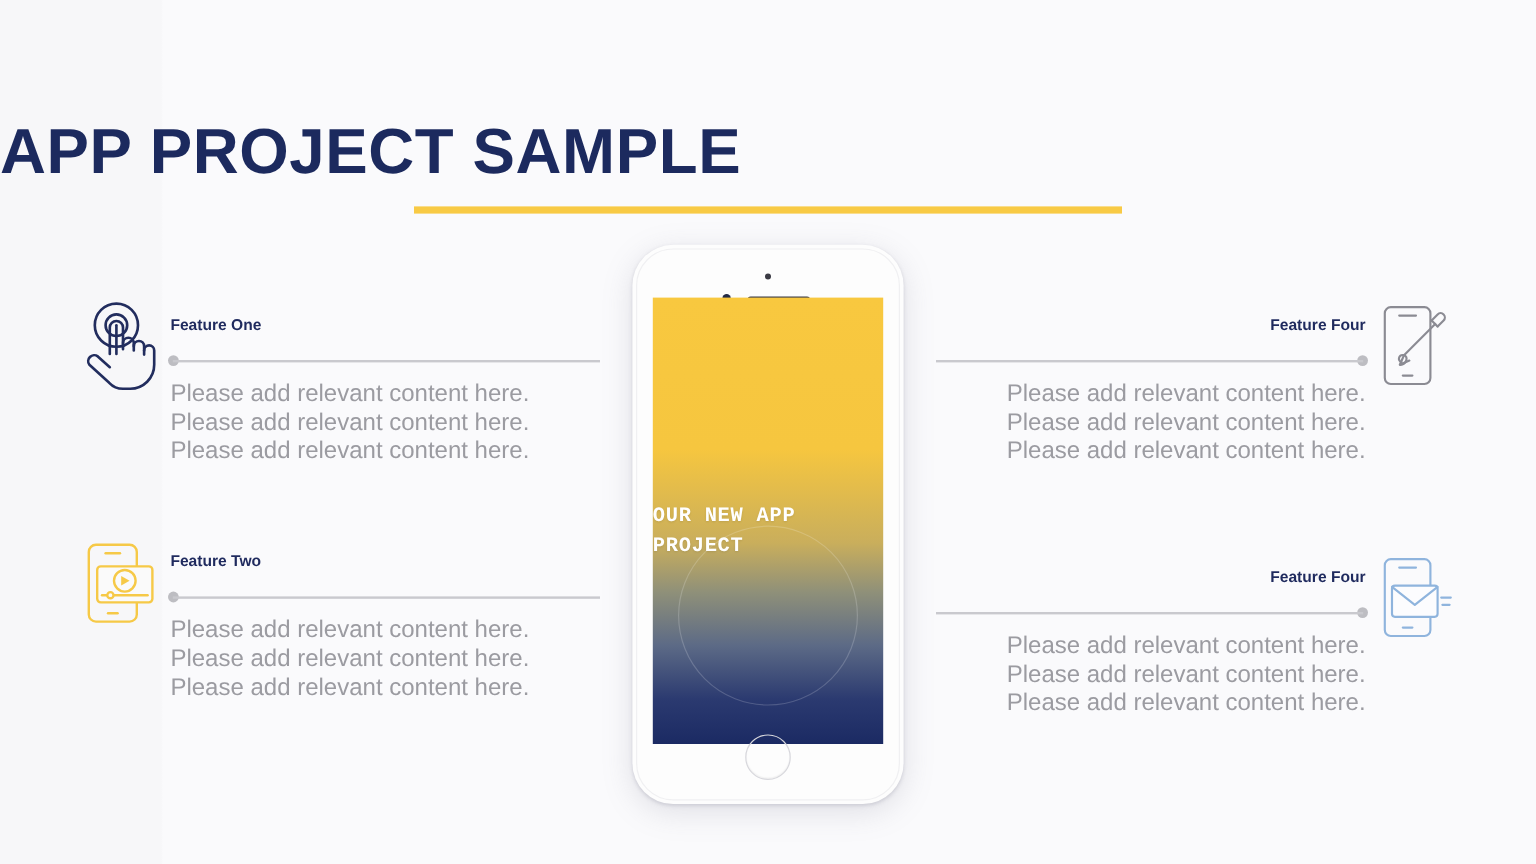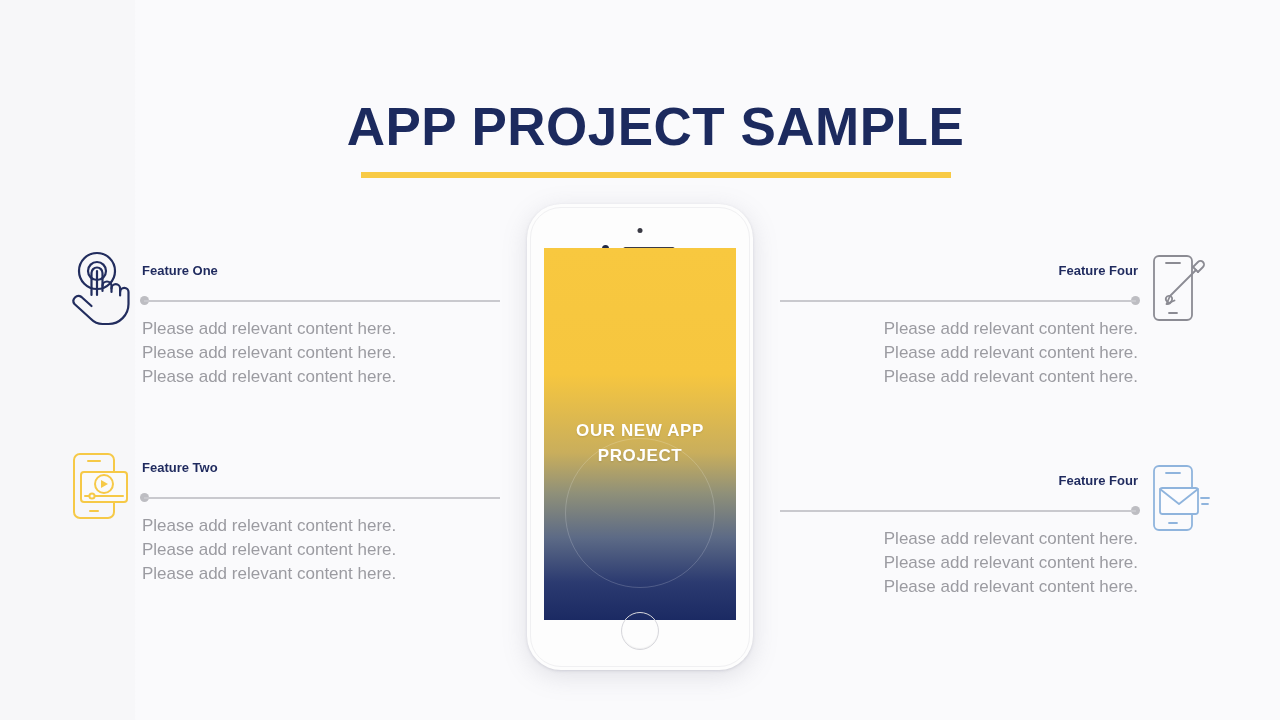--- a/index.html
+++ b/index.html
@@ -17,22 +17,21 @@
     width:1280px; height:720px;
     background:
       linear-gradient(to right, #f7f7f9 0%, #f7f7f9 10.5%, #fafaFC 10.6%, #fafafc 100%);
     overflow:hidden;
   }
 
   
   .title-block {
     position:absolute;
     left:0; right:0; top:96px;
-    text-align:center;
-    padding-left:31px;
+    text-align:left;
   }
   .title {
     font-size:53px;
     font-weight:bold;
     letter-spacing:0.5px;
     color:#1c2a5e;
     line-height:62px;
     white-space:nowrap;
   }
   .title-rule {
@@ -83,21 +82,21 @@
     border-radius:50%;
     background:#bdbdc2;
   }
   .feature-left  .connector .line { left:74px;  right:0px; }
   .feature-left  .connector .dot  { left:70px; }
   .feature-right .connector .line { right:74px; left:0px; }
   .feature-right .connector .dot  { right:70px; }
 
   .feat-body {
     margin-top:12px;
-    font-size:17px;
+    font-size:20px;
     line-height:23.8px;
     color:#9b9ba1;
   }
   .feature-left  .feat-body { text-align:left;  padding-left:72px; }
   .feature-right .feat-body { text-align:right; padding-right:72px; }
 
   
   .feat-icon {
     position:absolute;
     top:-8px;
@@ -162,27 +161,28 @@
     position:absolute;
     left:50%; top:190px;
     transform:translateX(-50%);
     width:150px; height:150px;
     border-radius:50%;
     border:1.5px solid rgba(255,255,255,0.18);
   }
   .screen-text {
     position:absolute;
     left:0; right:0; top:170px;
-    text-align:center;
+    text-align:left;
     color:#ffffff;
     font-size:17px;
     font-weight:bold;
     letter-spacing:0.6px;
     line-height:25px;
     text-shadow:0 1px 2px rgba(0,0,0,0.10);
+    font-family:Liberation Mono, monospace;
   }
   .phone-home {
     position:absolute;
     left:50%; bottom:20px;
     transform:translateX(-50%);
     width:38px; height:38px;
     border-radius:50%;
     border:1.4px solid #d7d7dc;
     box-shadow:inset 0 -1px 1px rgba(0,0,0,0.05);
   }

